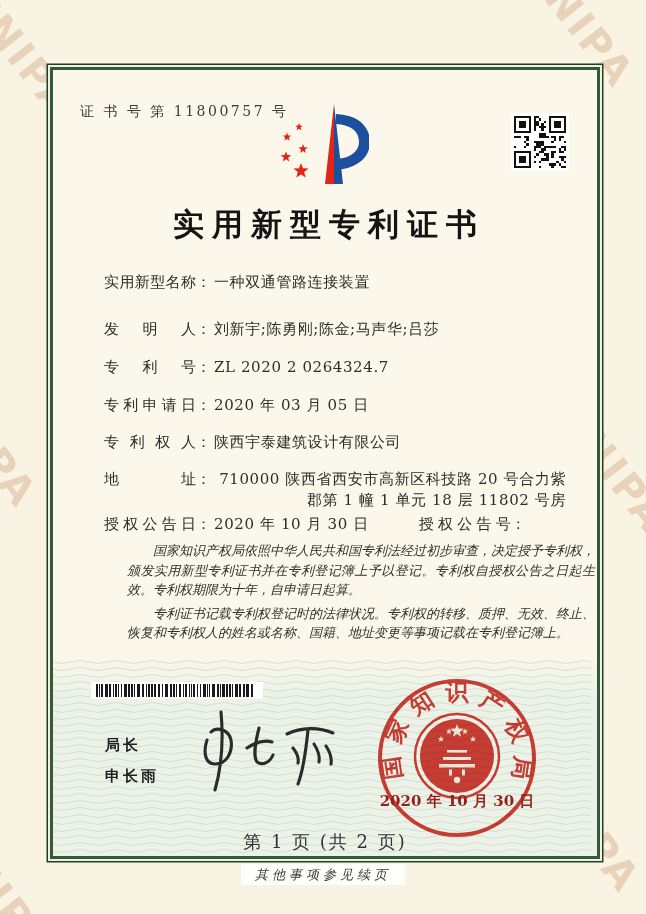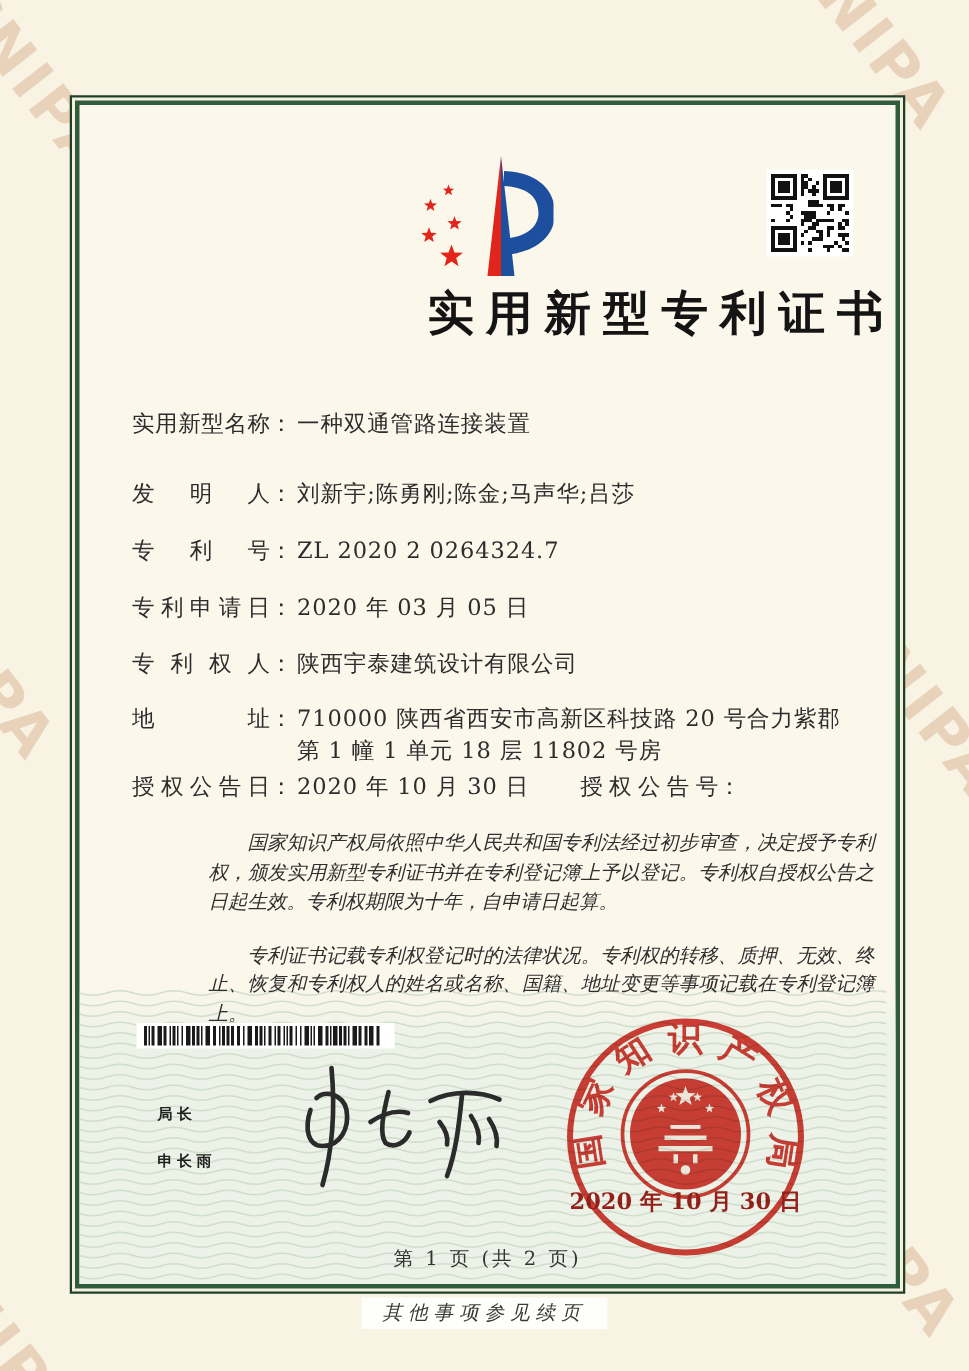--- a/index.html
+++ b/index.html
@@ -20,41 +20,41 @@
   
   .frame{position:absolute;z-index:2;left:50px;top:67px;width:544px;height:786px;
          background:#fcf7eb;border:3px solid #2f5c3b;
          box-shadow:0 0 0 2px #f6efdd,0 0 0 3.5px #1e4029;}
   .band{position:absolute;left:0;bottom:0;width:100%;height:202px;z-index:0;
         background:linear-gradient(180deg,rgba(236,242,232,0) 0,#ecf2e8 42px);}
   .band svg{position:absolute;left:0;top:0;}
   .cert-no{position:absolute;z-index:2;left:27px;top:33px;font-size:14px;letter-spacing:2.5px;color:#3a3a3a;}
   .logo{position:absolute;z-index:2;left:224px;top:31px;}
   .qr{position:absolute;z-index:2;left:458px;top:43px;background:#fff;padding:3px;}
-  .title{position:absolute;z-index:2;left:0;top:118px;width:100%;text-align:right;
+  .title{position:absolute;z-index:2;left:0;top:134px;width:100%;text-align:center;
          font-size:31px;font-weight:bold;letter-spacing:8px;padding-left:8px;box-sizing:border-box;color:#141414;}
   .fields{position:absolute;z-index:2;left:35px;top:200px;width:478px;font-size:15px;color:#2d2d2d;}
   .row{position:absolute;left:0;display:flex;align-items:flex-start;width:100%;line-height:21px;}
   .r1{top:2px}.r2{top:49px}.r3{top:87px}.r4{top:125px}.r5{top:162px}.r6{top:199px}.r7{top:244px}
-  .lbl{flex:none;width:92px;text-align:justify;text-align-last:justify;}
+  .lbl{flex:none;width:92px;text-align:justify;text-align-last:justify;margin-left:16px;}
   .colon{flex:none;margin-right:3px;}
-  .val{letter-spacing:.6px;}
+  .val{letter-spacing:.6px;text-align:right;}
   .val-addr{max-width:384px;}
   .pair2{margin-left:34px;display:flex;}
   .paras{position:absolute;z-index:2;left:35px;top:267px;width:476px;font-size:13px;
          line-height:19.5px;text-align:justify;color:#2f2f2f;font-style:italic;}
-  .paras p{margin:16px;text-indent:2em;}
+  .paras p{margin:4px;text-indent:2em;}
   .barcode{position:absolute;z-index:2;left:38px;top:612px;background:#fff;padding:1px 3px;}
   .signoff{position:absolute;z-index:2;left:52px;font-family:Liberation Serif, serif;
-           font-weight:bold;font-size:10px;letter-spacing:3px;color:#222;}
+           font-weight:bold;font-size:15px;letter-spacing:3px;color:#222;}
   .st1{top:666px}.st2{top:697px}
   .sig{position:absolute;z-index:2;left:140px;top:636px;}
   .seal{position:absolute;z-index:3;left:316px;top:600px;mix-blend-mode:multiply;opacity:.94;}
   .pagenum{position:absolute;z-index:2;left:0;top:760px;width:100%;text-align:center;
-           font-size:13px;letter-spacing:2px;color:#333;}
+           font-size:18px;letter-spacing:2px;color:#333;}
   .contnote{position:absolute;z-index:2;left:0;top:866px;width:100%;text-align:center;
             font-size:13px;letter-spacing:4px;font-style:italic;color:#3a3a3a;}
   .contnote span{background:rgba(255,255,255,.85);padding:3px 14px;}
 </style>
 </head>
 <body>
 
 <div class="page">
 
   <span class="wm w1">CNIPA</span>
@@ -94,20 +94,21 @@
           <path d="M0,155 q9,3 18,0 q9,-3 18,0 q9,3 18,0 q9,-3 18,0 q9,3 18,0 q9,-3 18,0 q9,3 18,0 q9,-3 18,0 q9,3 18,0 q9,-3 18,0 q9,3 18,0 q9,-3 18,0 q9,3 18,0 q9,-3 18,0 q9,3 18,0 q9,-3 18,0 q9,3 18,0 q9,-3 18,0 q9,3 18,0 q9,-3 18,0 q9,3 18,0 q9,-3 18,0 q9,3 18,0 q9,-3 18,0 q9,3 18,0 q9,-3 18,0 q9,3 18,0 q9,-3 18,0 q9,3 18,0 q9,-3 18,0" fill="none" stroke="#c9d8c4" stroke-width="0.9" opacity="0.8"></path>
           <path d="M0,162 q9,3 18,0 q9,-3 18,0 q9,3 18,0 q9,-3 18,0 q9,3 18,0 q9,-3 18,0 q9,3 18,0 q9,-3 18,0 q9,3 18,0 q9,-3 18,0 q9,3 18,0 q9,-3 18,0 q9,3 18,0 q9,-3 18,0 q9,3 18,0 q9,-3 18,0 q9,3 18,0 q9,-3 18,0 q9,3 18,0 q9,-3 18,0 q9,3 18,0 q9,-3 18,0 q9,3 18,0 q9,-3 18,0 q9,3 18,0 q9,-3 18,0 q9,3 18,0 q9,-3 18,0 q9,3 18,0 q9,-3 18,0" fill="none" stroke="#c9d8c4" stroke-width="0.9" opacity="0.8"></path>
           <path d="M0,169 q9,3 18,0 q9,-3 18,0 q9,3 18,0 q9,-3 18,0 q9,3 18,0 q9,-3 18,0 q9,3 18,0 q9,-3 18,0 q9,3 18,0 q9,-3 18,0 q9,3 18,0 q9,-3 18,0 q9,3 18,0 q9,-3 18,0 q9,3 18,0 q9,-3 18,0 q9,3 18,0 q9,-3 18,0 q9,3 18,0 q9,-3 18,0 q9,3 18,0 q9,-3 18,0 q9,3 18,0 q9,-3 18,0 q9,3 18,0 q9,-3 18,0 q9,3 18,0 q9,-3 18,0 q9,3 18,0 q9,-3 18,0" fill="none" stroke="#c9d8c4" stroke-width="0.9" opacity="0.8"></path>
           <path d="M0,176 q9,3 18,0 q9,-3 18,0 q9,3 18,0 q9,-3 18,0 q9,3 18,0 q9,-3 18,0 q9,3 18,0 q9,-3 18,0 q9,3 18,0 q9,-3 18,0 q9,3 18,0 q9,-3 18,0 q9,3 18,0 q9,-3 18,0 q9,3 18,0 q9,-3 18,0 q9,3 18,0 q9,-3 18,0 q9,3 18,0 q9,-3 18,0 q9,3 18,0 q9,-3 18,0 q9,3 18,0 q9,-3 18,0 q9,3 18,0 q9,-3 18,0 q9,3 18,0 q9,-3 18,0 q9,3 18,0 q9,-3 18,0" fill="none" stroke="#c9d8c4" stroke-width="0.9" opacity="0.8"></path>
           <path d="M0,183 q9,3 18,0 q9,-3 18,0 q9,3 18,0 q9,-3 18,0 q9,3 18,0 q9,-3 18,0 q9,3 18,0 q9,-3 18,0 q9,3 18,0 q9,-3 18,0 q9,3 18,0 q9,-3 18,0 q9,3 18,0 q9,-3 18,0 q9,3 18,0 q9,-3 18,0 q9,3 18,0 q9,-3 18,0 q9,3 18,0 q9,-3 18,0 q9,3 18,0 q9,-3 18,0 q9,3 18,0 q9,-3 18,0 q9,3 18,0 q9,-3 18,0 q9,3 18,0 q9,-3 18,0 q9,3 18,0 q9,-3 18,0" fill="none" stroke="#c9d8c4" stroke-width="0.9" opacity="0.8"></path>
           <path d="M0,190 q9,3 18,0 q9,-3 18,0 q9,3 18,0 q9,-3 18,0 q9,3 18,0 q9,-3 18,0 q9,3 18,0 q9,-3 18,0 q9,3 18,0 q9,-3 18,0 q9,3 18,0 q9,-3 18,0 q9,3 18,0 q9,-3 18,0 q9,3 18,0 q9,-3 18,0 q9,3 18,0 q9,-3 18,0 q9,3 18,0 q9,-3 18,0 q9,3 18,0 q9,-3 18,0 q9,3 18,0 q9,-3 18,0 q9,3 18,0 q9,-3 18,0 q9,3 18,0 q9,-3 18,0 q9,3 18,0 q9,-3 18,0" fill="none" stroke="#c9d8c4" stroke-width="0.9" opacity="0.8"></path>
           <path d="M0,197 q9,3 18,0 q9,-3 18,0 q9,3 18,0 q9,-3 18,0 q9,3 18,0 q9,-3 18,0 q9,3 18,0 q9,-3 18,0 q9,3 18,0 q9,-3 18,0 q9,3 18,0 q9,-3 18,0 q9,3 18,0 q9,-3 18,0 q9,3 18,0 q9,-3 18,0 q9,3 18,0 q9,-3 18,0 q9,3 18,0 q9,-3 18,0 q9,3 18,0 q9,-3 18,0 q9,3 18,0 q9,-3 18,0 q9,3 18,0 q9,-3 18,0 q9,3 18,0 q9,-3 18,0 q9,3 18,0 q9,-3 18,0" fill="none" stroke="#c9d8c4" stroke-width="0.9" opacity="0.8"></path>
         </svg>
     </div>
 
+    <div class="cert-no">证 书 号 第 11800757 号</div>
 
     <svg class="logo" width="92" height="90" viewBox="0 0 92 90">
       <polygon points="57,3 48,83 57,83" fill="#e1251b"></polygon>
       <polygon points="57,3 57,83 66,83" fill="#1d4f9e"></polygon>
       <path d="M59,13 C82,14 93,26 93,41 C93,57 80,67 60,69 L60,58 C74,57 82,50 82,41 C82,30 74,24 59,23 Z" fill="#1d4f9e"></path>
       <g id="logoStars" fill="#e1251b">
           <path d="M24.0,62.0L26.0,67.3L31.6,67.5L27.2,71.0L28.7,76.5L24.0,73.4L19.3,76.5L20.8,71.0L16.4,67.5L22.0,67.3Z"></path>
           <path d="M9.0,50.5L10.4,54.1L14.2,54.3L11.2,56.7L12.2,60.4L9.0,58.3L5.8,60.4L6.8,56.7L3.8,54.3L7.6,54.1Z"></path>
           <path d="M26.0,43.0L27.2,46.3L30.8,46.5L28.0,48.6L28.9,52.0L26.0,50.1L23.1,52.0L24.0,48.6L21.2,46.5L24.8,46.3Z"></path>
           <path d="M10.0,31.5L11.1,34.5L14.3,34.6L11.8,36.6L12.6,39.6L10.0,37.9L7.4,39.6L8.2,36.6L5.7,34.6L8.9,34.5Z"></path>

